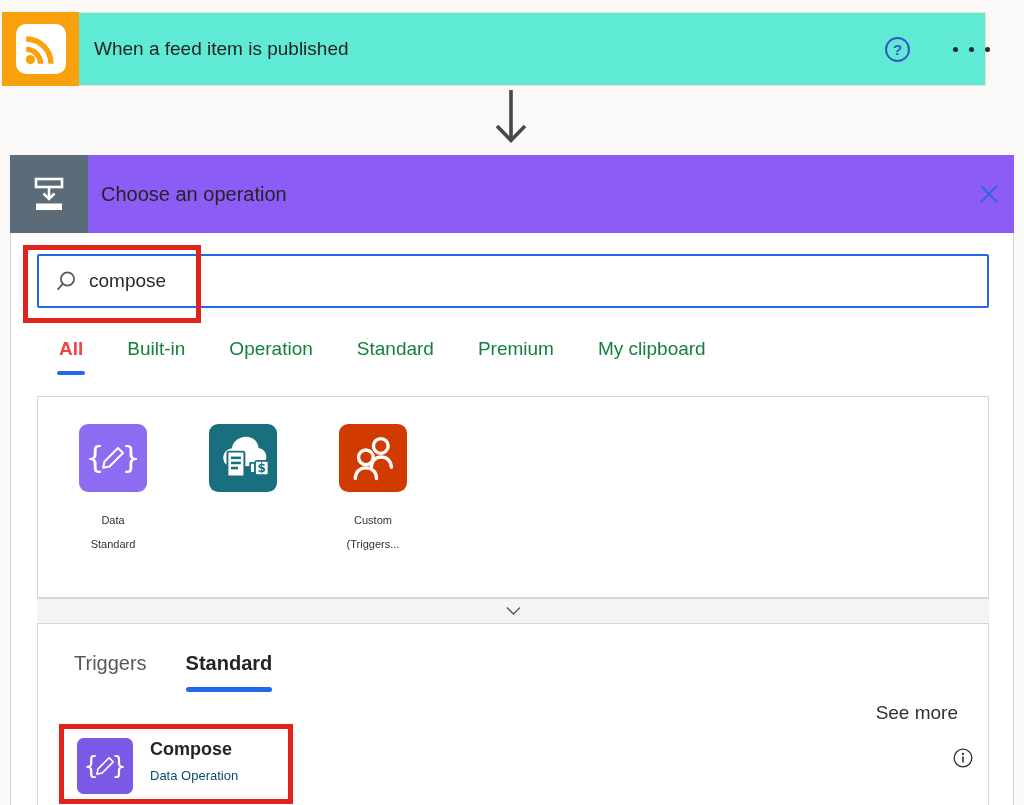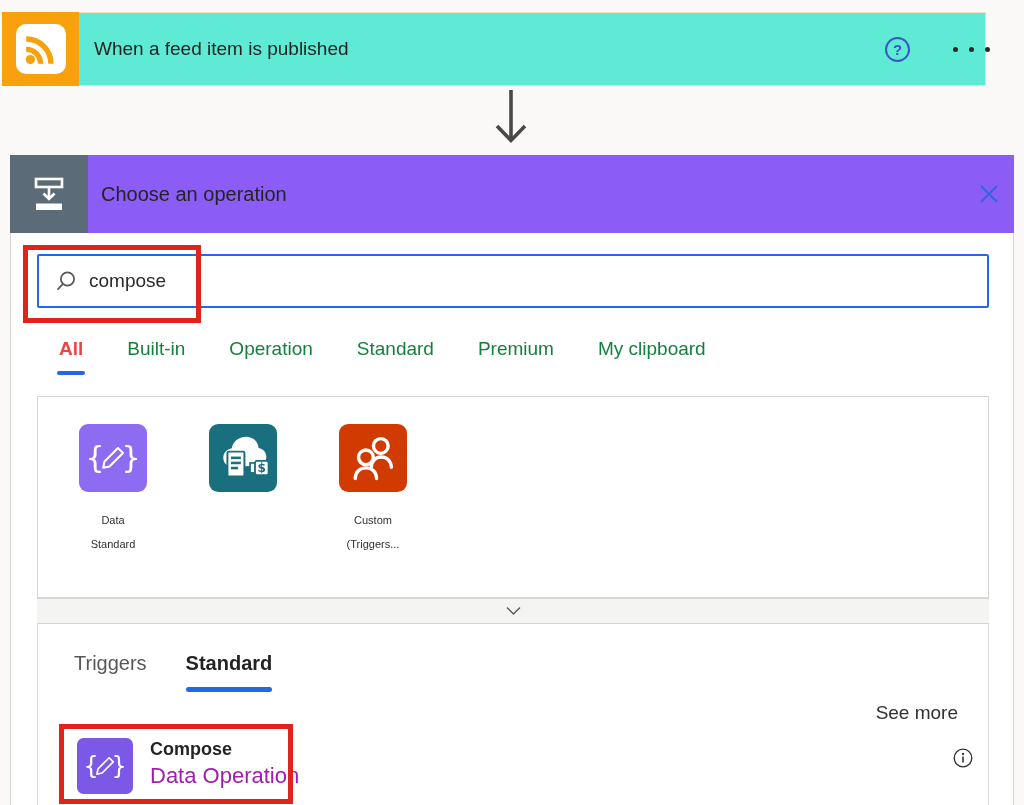--- a/index.html
+++ b/index.html
@@ -96,21 +96,21 @@
   .list-tab.active::after {
     content:""; position:absolute; left:0; right:0; bottom:0; height:5px;
     background:#2368E8; border-radius:2.5px;
   }
   .see-more { position:absolute; right:30px; top:30px; font-size:19px; color:#323130; cursor:pointer;margin-top:48px; }
   .result-row { position:absolute; left:0; top:96px; width:952px; height:86px; cursor:pointer; }
   .result-icon { position:absolute; left:39px; top:18px; width:56px; height:56px; border-radius:6px;
     display:flex; align-items:center; justify-content:center; }
   .result-text { position:absolute; left:112px; top:17px; }
   .result-name { font-size:18px; font-weight:bold; line-height:25px; color:#252423; }
-  .result-sub { font-size:22px; line-height:27px; color:#a21caf; }
+  .result-sub { font-size:13px; line-height:27px; color:#0c4a6e; }
   .info-btn { position:absolute; left:914px; top:27px; width:22px; height:22px; cursor:pointer; }
   .anno-compose { left:21px; top:100px; width:234px; height:80px; }
 </style>
 </head>
 <body>
 
 <div class="canvas">
 
   <div class="trigger-card">
     <div class="rss-box">

